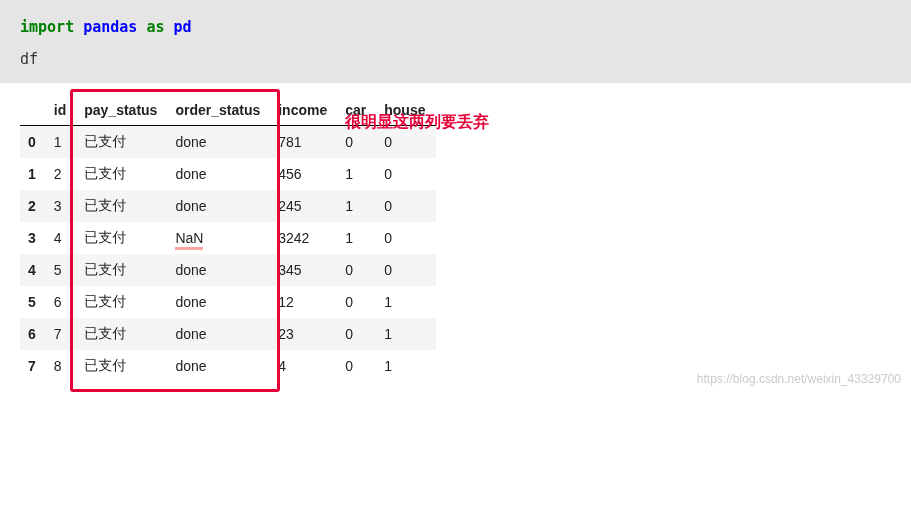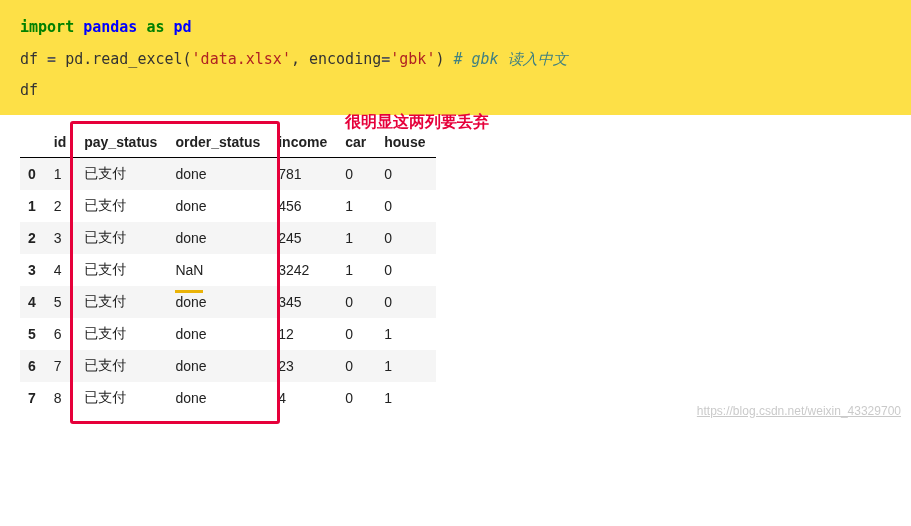--- a/index.html
+++ b/index.html
@@ -3,21 +3,21 @@
 <meta charset="utf-8">
 <style>
   body {
     margin: 0;
     font-family: -apple-system, BlinkMacSystemFont, "Segoe UI", Arial, sans-serif;
     font-size: 14px;
     background: #fff;
     position: relative;
   }
   .code-block {
-    background: #fde047;
+    background: #e5e5e5;
     padding: 12px 24px 8px 20px;
     font-family: "Consolas", "Monaco", monospace;
     font-size: 15px;
     line-height: 2.1;
     color: #333;
   }
   .kw { color: #008000; font-weight: bold; }
   .nn { color: #0000ff; font-weight: bold; }
   .op { color: #555; font-weight: bold;}
   .str { color: #b02222; }
@@ -62,48 +62,44 @@
   table.df tbody td:nth-child(3),
   table.df tbody td:nth-child(4) { min-width: 70px; }
   .red-box {
     position: absolute;
     border: 3px solid #e6003a;
     border-radius: 3px;
     pointer-events: none;
     z-index: 4;
   }
   .nan-underline {
-    border-bottom: 3px solid #eab308;
-    padding-bottom: 12px;
+    border-bottom: 3px solid #fca5a5;
+    padding-bottom: 1px;
   }
   .watermark {
     position: absolute;
     right: 10px;
     bottom: 6px;
     font-size: 12px;
     color: rgba(120,120,120,0.4);
     font-family: Arial, sans-serif;
-    text-decoration: underline;
   }
 </style>
 </head>
 <body>
 
 <div class="code-block">
   <div>
     <span class="kw">import</span>
     <span> </span>
     <span class="nn">pandas</span>
     <span> </span>
     <span class="kw">as</span>
     <span> </span>
     <span class="nn">pd</span>
-  </div>
-  <div>
-    <span>df </span><span class="op">=</span><span> pd.read_excel(</span><span class="str">'data.xlsx'</span><span>, encoding</span><span class="op">=</span><span class="str">'gbk'</span><span>) </span><span class="cmt"># gbk 读入中文</span>
   </div>
   <div>
     <span>df</span>
   </div>
 </div>
 
 <div class="annotation">很明显这两列要丢弃</div>
 
 <div class="tbl-wrap">
   <table class="df">

